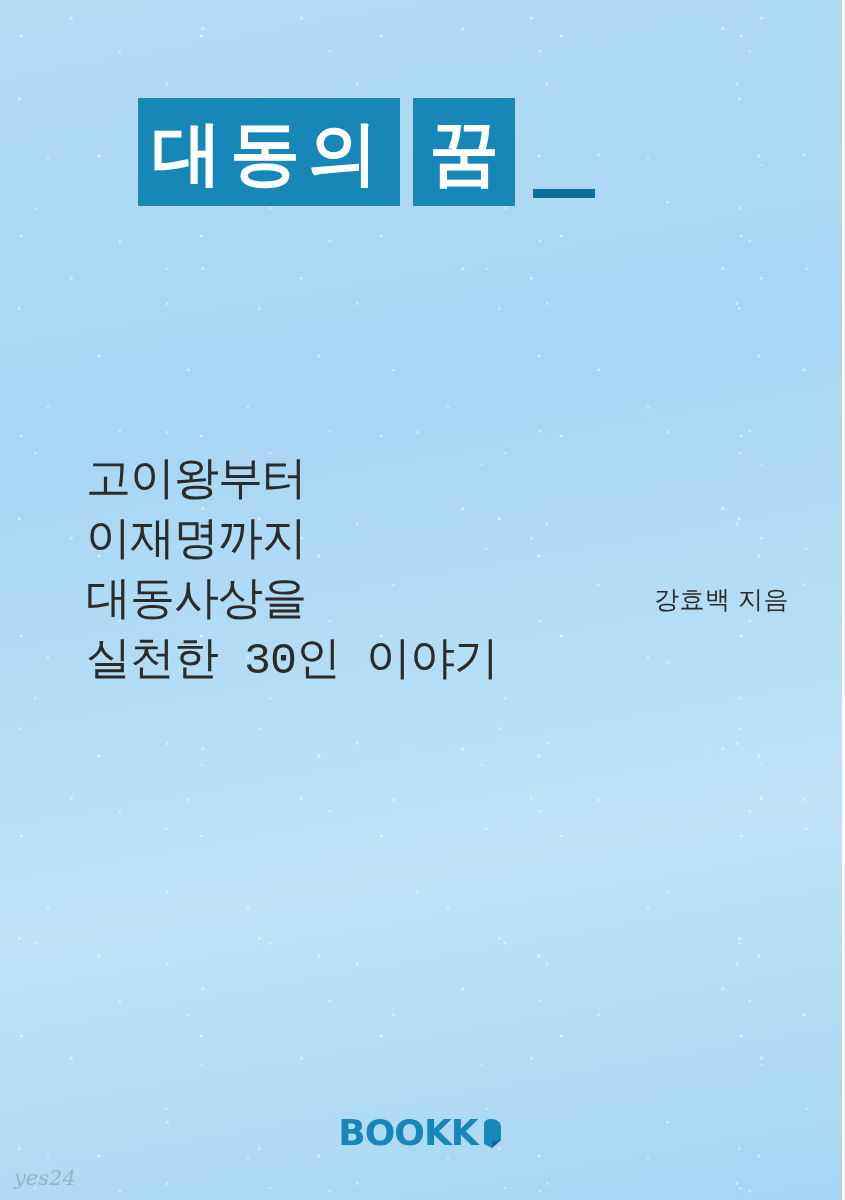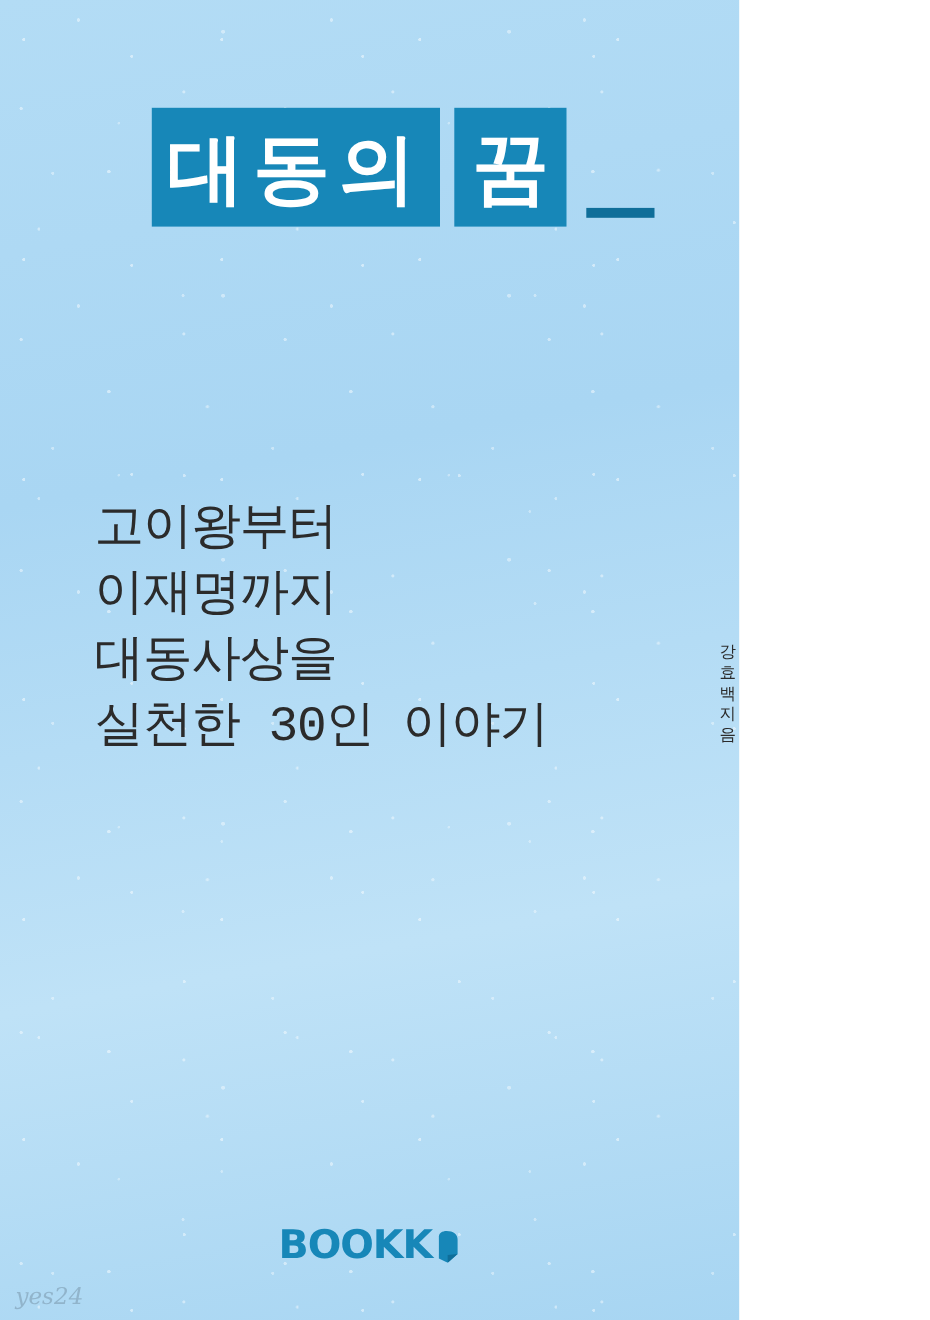--- a/index.html
+++ b/index.html
@@ -5,21 +5,21 @@
   html, body {
     margin: 0;
     padding: 0;
   }
   body {
     font-family: "Liberation Sans", sans-serif;
     background: #ffffff;
   }
   .cover {
     position: relative;
-    width: 672px;
+    width: 842px;
     height: 1200px;
     background: linear-gradient(170deg, #b3dcf5 0%, #a9d6f3 35%, #bfe2f7 70%, #a7d5f2 100%);
     overflow: hidden;
   }
   
   .speckles {
     position: absolute;
     inset: 0;
     pointer-events: none;
     opacity: 0.55;
@@ -89,22 +89,22 @@
     color: #2b2b2b;
     white-space: pre-line;
     letter-spacing: -1px;
   }
 
   
   .author {
     position: absolute;
     left: 654px;
     top: 583px;
-    font-family: Liberation Mono, monospace;
-    font-size: 15px;
+    font-family: Liberation Sans, sans-serif;
+    font-size: 25px;
     color: #2b2b2b;
     letter-spacing: 0.5px;
   }
 
   
   .publisher {
     position: absolute;
     left: 0;
     right: 0;
     top: 1112px;

